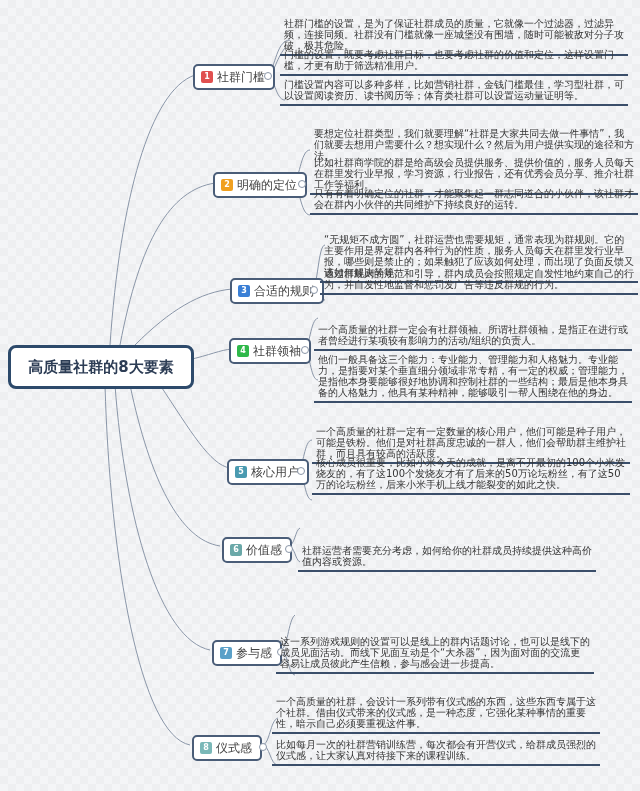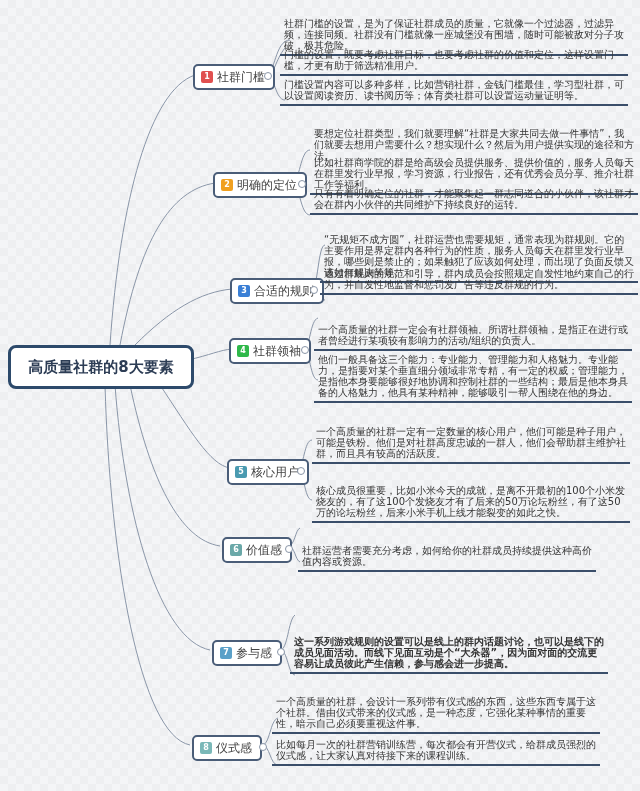--- a/index.html
+++ b/index.html
@@ -110,35 +110,35 @@
   <div class="joint" style="left:301px;top:346px;"></div>
   <div class="leaf ul" style="left:314px;top:322px;width:310px;">一个高质量的社群一定会有社群领袖。所谓社群领袖，是指正在进行或者曾经进行某项较有影响力的活动/组织的负责人。</div>
   <div class="leaf ul" style="left:314px;top:352px;width:310px;">他们一般具备这三个能力：专业能力、管理能力和人格魅力。专业能力，是指要对某个垂直细分领域非常专精，有一定的权威；管理能力，是指他本身要能够很好地协调和控制社群的一些结构；最后是他本身具备的人格魅力，他具有某种精神，能够吸引一帮人围绕在他的身边。</div>
 
   <div class="node" style="left:227px;top:459px;">
     <span class="badge" style="background:#4a9ab0">5</span>
     <span>核心用户</span>
   </div>
   <div class="joint" style="left:297px;top:467px;"></div>
   <div class="leaf ul" style="left:312px;top:424px;width:310px;">一个高质量的社群一定有一定数量的核心用户，他们可能是种子用户，可能是铁粉。他们是对社群高度忠诚的一群人，他们会帮助群主维护社群，而且具有较高的活跃度。</div>
-  <div class="leaf ul" style="left:312px;top:455px;width:310px;margin-top:28px;">核心成员很重要，比如小米今天的成就，是离不开最初的100个小米发烧友的，有了这100个发烧友才有了后来的50万论坛粉丝，有了这50万的论坛粉丝，后来小米手机上线才能裂变的如此之快。</div>
+  <div class="leaf ul" style="left:312px;top:455px;width:310px;">核心成员很重要，比如小米今天的成就，是离不开最初的100个小米发烧友的，有了这100个发烧友才有了后来的50万论坛粉丝，有了这50万的论坛粉丝，后来小米手机上线才能裂变的如此之快。</div>
 
   <div class="node" style="left:222px;top:537px;">
     <span class="badge" style="background:#6aa8a8">6</span>
     <span>价值感</span>
   </div>
   <div class="joint" style="left:285px;top:545px;"></div>
   <div class="leaf ul" style="left:298px;top:543px;width:290px;">社群运营者需要充分考虑，如何给你的社群成员持续提供这种高价值内容或资源。</div>
 
   <div class="node" style="left:212px;top:640px;">
     <span class="badge" style="background:#5aa0c8">7</span>
     <span>参与感</span>
   </div>
   <div class="joint" style="left:277px;top:648px;"></div>
-  <div class="leaf ul" style="left:290px;top:634px;width:310px;font-weight:bold;">这一系列游戏规则的设置可以是线上的群内话题讨论，也可以是线下的成员见面活动。而线下见面互动是个“大杀器”，因为面对面的交流更容易让成员彼此产生信赖，参与感会进一步提高。</div>
+  <div class="leaf ul" style="left:276px;top:634px;width:310px;">这一系列游戏规则的设置可以是线上的群内话题讨论，也可以是线下的成员见面活动。而线下见面互动是个“大杀器”，因为面对面的交流更容易让成员彼此产生信赖，参与感会进一步提高。</div>
 
   <div class="node" style="left:192px;top:735px;">
     <span class="badge" style="background:#7ab8b8">8</span>
     <span>仪式感</span>
   </div>
   <div class="joint" style="left:259px;top:743px;"></div>
   <div class="leaf ul" style="left:272px;top:694px;width:320px;">一个高质量的社群，会设计一系列带有仪式感的东西，这些东西专属于这个社群。借由仪式带来的仪式感，是一种态度，它强化某种事情的重要性，暗示自己必须要重视这件事。</div>
   <div class="leaf ul" style="left:272px;top:737px;width:320px;">比如每月一次的社群营销训练营，每次都会有开营仪式，给群成员强烈的仪式感，让大家认真对待接下来的课程训练。</div>
 </div>
 

